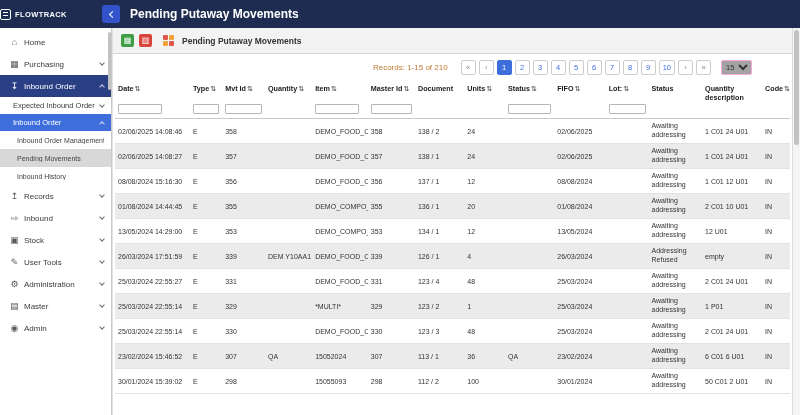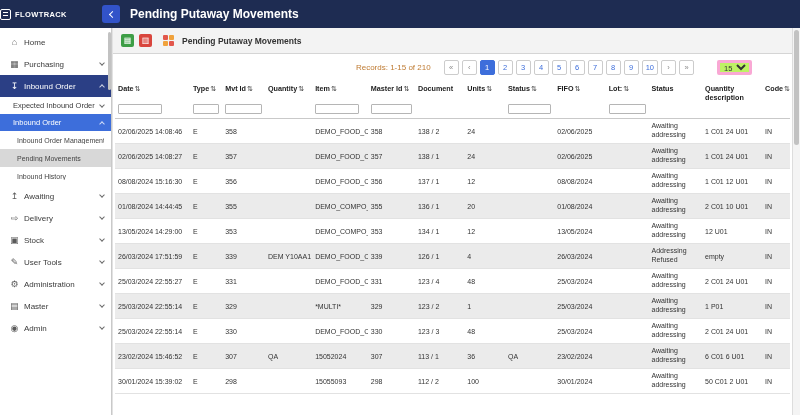--- a/index.html
+++ b/index.html
@@ -60,22 +60,22 @@
   .toolbar-title { font-size:8.5px; font-weight:bold; color:#333; margin-left:3px; }
 
   .pagination { height:27px; display:flex; align-items:center; justify-content:flex-end; gap:3px;
                 padding-right:40px; flex:none; }
   .records { font-size:8px; color:#bf7b33; margin-right:10px; }
   .pg { min-width:15px; height:15px; font-size:7.5px; border:1px solid #ccc; background:#fff; color:#3d6edb;
         border-radius:2px; cursor:pointer; padding:0 3px; font-family:inherit; line-height:1; }
   .pg.nav { color:#8a8a8a; }
   .pg.active { background:#3d6edb; color:#fff; border-color:#3d6edb; }
   .page-nums { display:flex; gap:3px; }
-  .size-select { height:15px; font-size:7.5px; border:3px solid #f9a8d4; border-radius:2px; margin-left:20px;
-                 font-family:inherit; color:#333; background:#bef264; }
+  .size-select { height:15px; font-size:7.5px; border:1px solid #f9a8d4; border-radius:2px; margin-left:7px;
+                 font-family:inherit; color:#333; background:#a3a3a3; }
 
   
   .table-wrap { flex:1; overflow:hidden; padding:0 2px; }
   table.grid { width:100%; border-collapse:collapse; table-layout:fixed; }
   .grid thead th { font-size:7.2px; text-align:left; padding:3px 3px 1px; color:#1c1c1c;
                    vertical-align:top; font-weight:bold; }
   .sort-icon { font-size:7px; color:#444; margin-left:1px; font-weight:normal; cursor:pointer; }
   .grid .filter-row th { padding:1px 3px 4px; border-bottom:1px solid #c9c9c9; }
   .filter-input { width:100%; max-width:44px; height:10px; border:1px solid #b5b5b5; border-radius:1px;
                   font-size:7px; padding:0 2px; font-family:inherit; }
@@ -132,26 +132,26 @@
         <span class="s-label">Inbound Order Management</span>
       </div>
       <div class="s-item lvl2 selected">
         <span class="s-label">Pending Movements</span>
       </div>
       <div class="s-item lvl2">
         <span class="s-label">Inbound History</span>
       </div>
       <div class="s-item lvl0">
         <span class="s-icon">↥</span>
-        <span class="s-label">Awaiting</span>
+        <span class="s-label">Records</span>
         <span class="chev down"></span>
       </div>
       <div class="s-item lvl0">
         <span class="s-icon">⇨</span>
-        <span class="s-label">Delivery</span>
+        <span class="s-label">Inbound</span>
         <span class="chev down"></span>
       </div>
       <div class="s-item lvl0">
         <span class="s-icon">▣</span>
         <span class="s-label">Stock</span>
         <span class="chev down"></span>
       </div>
       <div class="s-item lvl0">
         <span class="s-icon">✎</span>
         <span class="s-label">User Tools</span>

